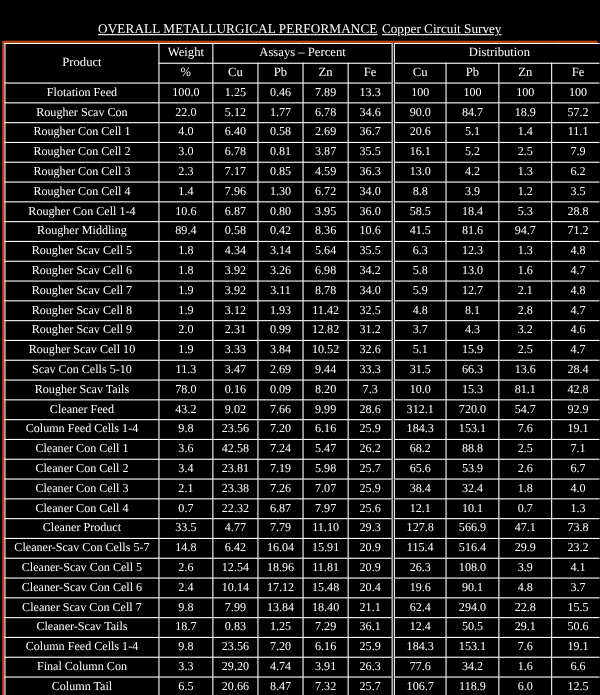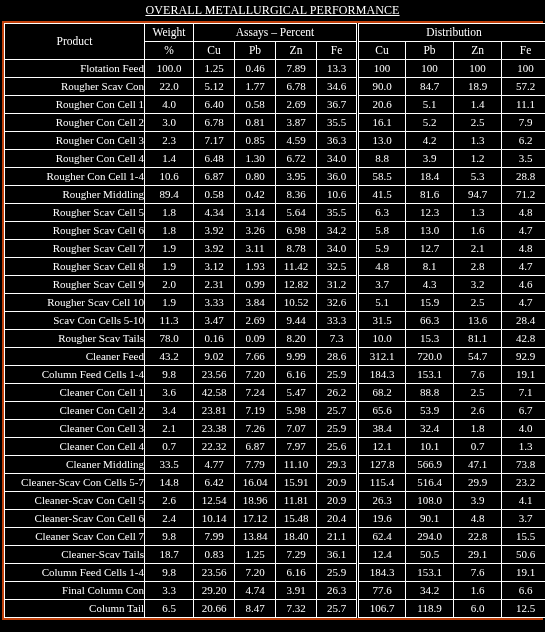--- a/index.html
+++ b/index.html
@@ -23,20 +23,21 @@
     box-sizing: border-box;
   }
 
   
   .title-bar {
     height: 21px;
     display: flex;
     align-items: center;
     justify-content: center;
     white-space: nowrap;
+    margin-top: 16px;
   }
   .title-main {
     font-size: 12px;
     text-decoration: underline;
     letter-spacing: .1px;
   }
   .title-sub {
     font-size: 12px;
     text-decoration: underline;
     margin-left: 4px;
@@ -76,21 +77,21 @@
 
   
   table.metal thead th {
     text-align: center;
     font-size: 11.5px;
   }
   thead th.h-product { height: 34px; }
 
   
   td.c-product {
-    text-align: right;
+    text-align: center;
     padding-left: 5px;
     font-size: 11px;
   }
   td.c-num {
     text-align: center;
     font-size: 10.5px;
   }
 
   
   .grp-start { border-left: 3px double #ffffff !important; }
@@ -101,20 +102,21 @@
   col.w-assay   { width: 41px; }
   col.w-dist    { width: 48px; }
 </style>
 </head>
 <body>
 
 <div class="page">
 
   <div class="title-bar">
     <span class="title-main">OVERALL METALLURGICAL PERFORMANCE</span>
+    <span class="title-sub">Copper Circuit Survey</span>
   </div>
 
   <div class="table-frame">
     <table class="metal">
       <colgroup>
         <col class="w-product">
         <col class="w-weight">
         <col class="w-assay">
           <col class="w-assay">
           <col class="w-assay">
@@ -200,21 +202,21 @@
             <td class="c-num">4.59</td>
             <td class="c-num">36.3</td>
             <td class="c-num grp-start">13.0</td>
             <td class="c-num">4.2</td>
             <td class="c-num">1.3</td>
             <td class="c-num">6.2</td>
           </tr>
           <tr>
             <td class="c-product">Rougher Con Cell 4</td>
             <td class="c-num">1.4</td>
-            <td class="c-num">6.48</td>
+            <td class="c-num">7.96</td>
             <td class="c-num">1.30</td>
             <td class="c-num">6.72</td>
             <td class="c-num">34.0</td>
             <td class="c-num grp-start">8.8</td>
             <td class="c-num">3.9</td>
             <td class="c-num">1.2</td>
             <td class="c-num">3.5</td>
           </tr>
           <tr>
             <td class="c-product">Rougher Con Cell 1-4</td>
@@ -402,21 +404,21 @@
             <td class="c-num">22.32</td>
             <td class="c-num">6.87</td>
             <td class="c-num">7.97</td>
             <td class="c-num">25.6</td>
             <td class="c-num grp-start">12.1</td>
             <td class="c-num">10.1</td>
             <td class="c-num">0.7</td>
             <td class="c-num">1.3</td>
           </tr>
           <tr>
-            <td class="c-product">Cleaner Middling</td>
+            <td class="c-product">Cleaner Product</td>
             <td class="c-num">33.5</td>
             <td class="c-num">4.77</td>
             <td class="c-num">7.79</td>
             <td class="c-num">11.10</td>
             <td class="c-num">29.3</td>
             <td class="c-num grp-start">127.8</td>
             <td class="c-num">566.9</td>
             <td class="c-num">47.1</td>
             <td class="c-num">73.8</td>
           </tr>

